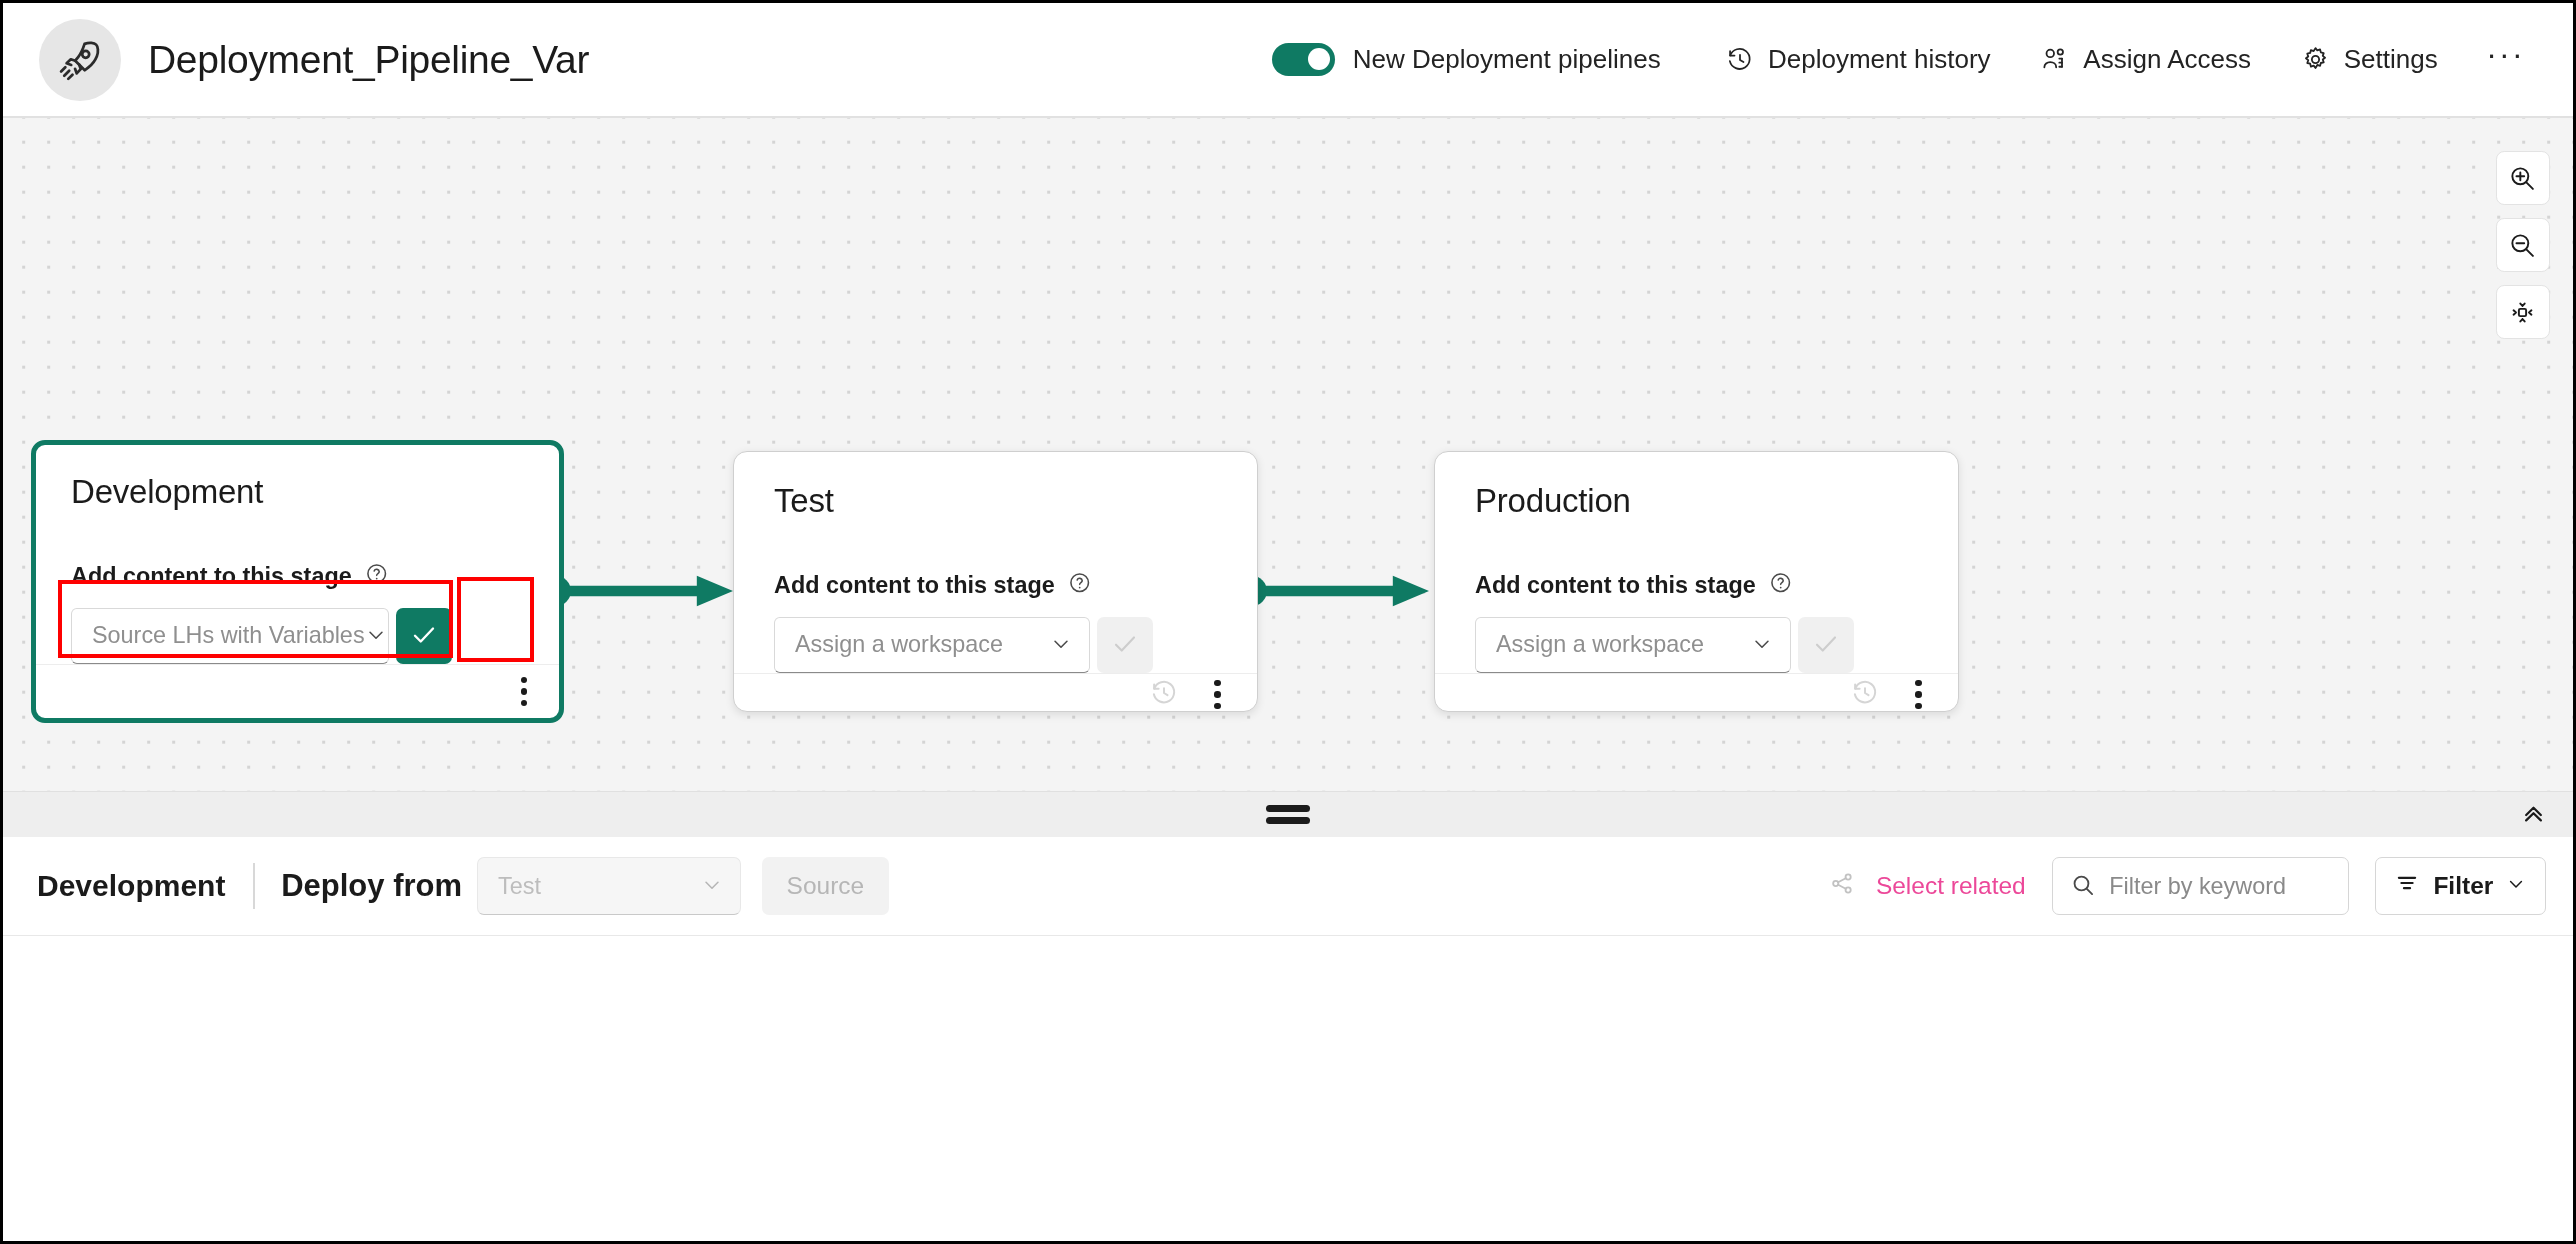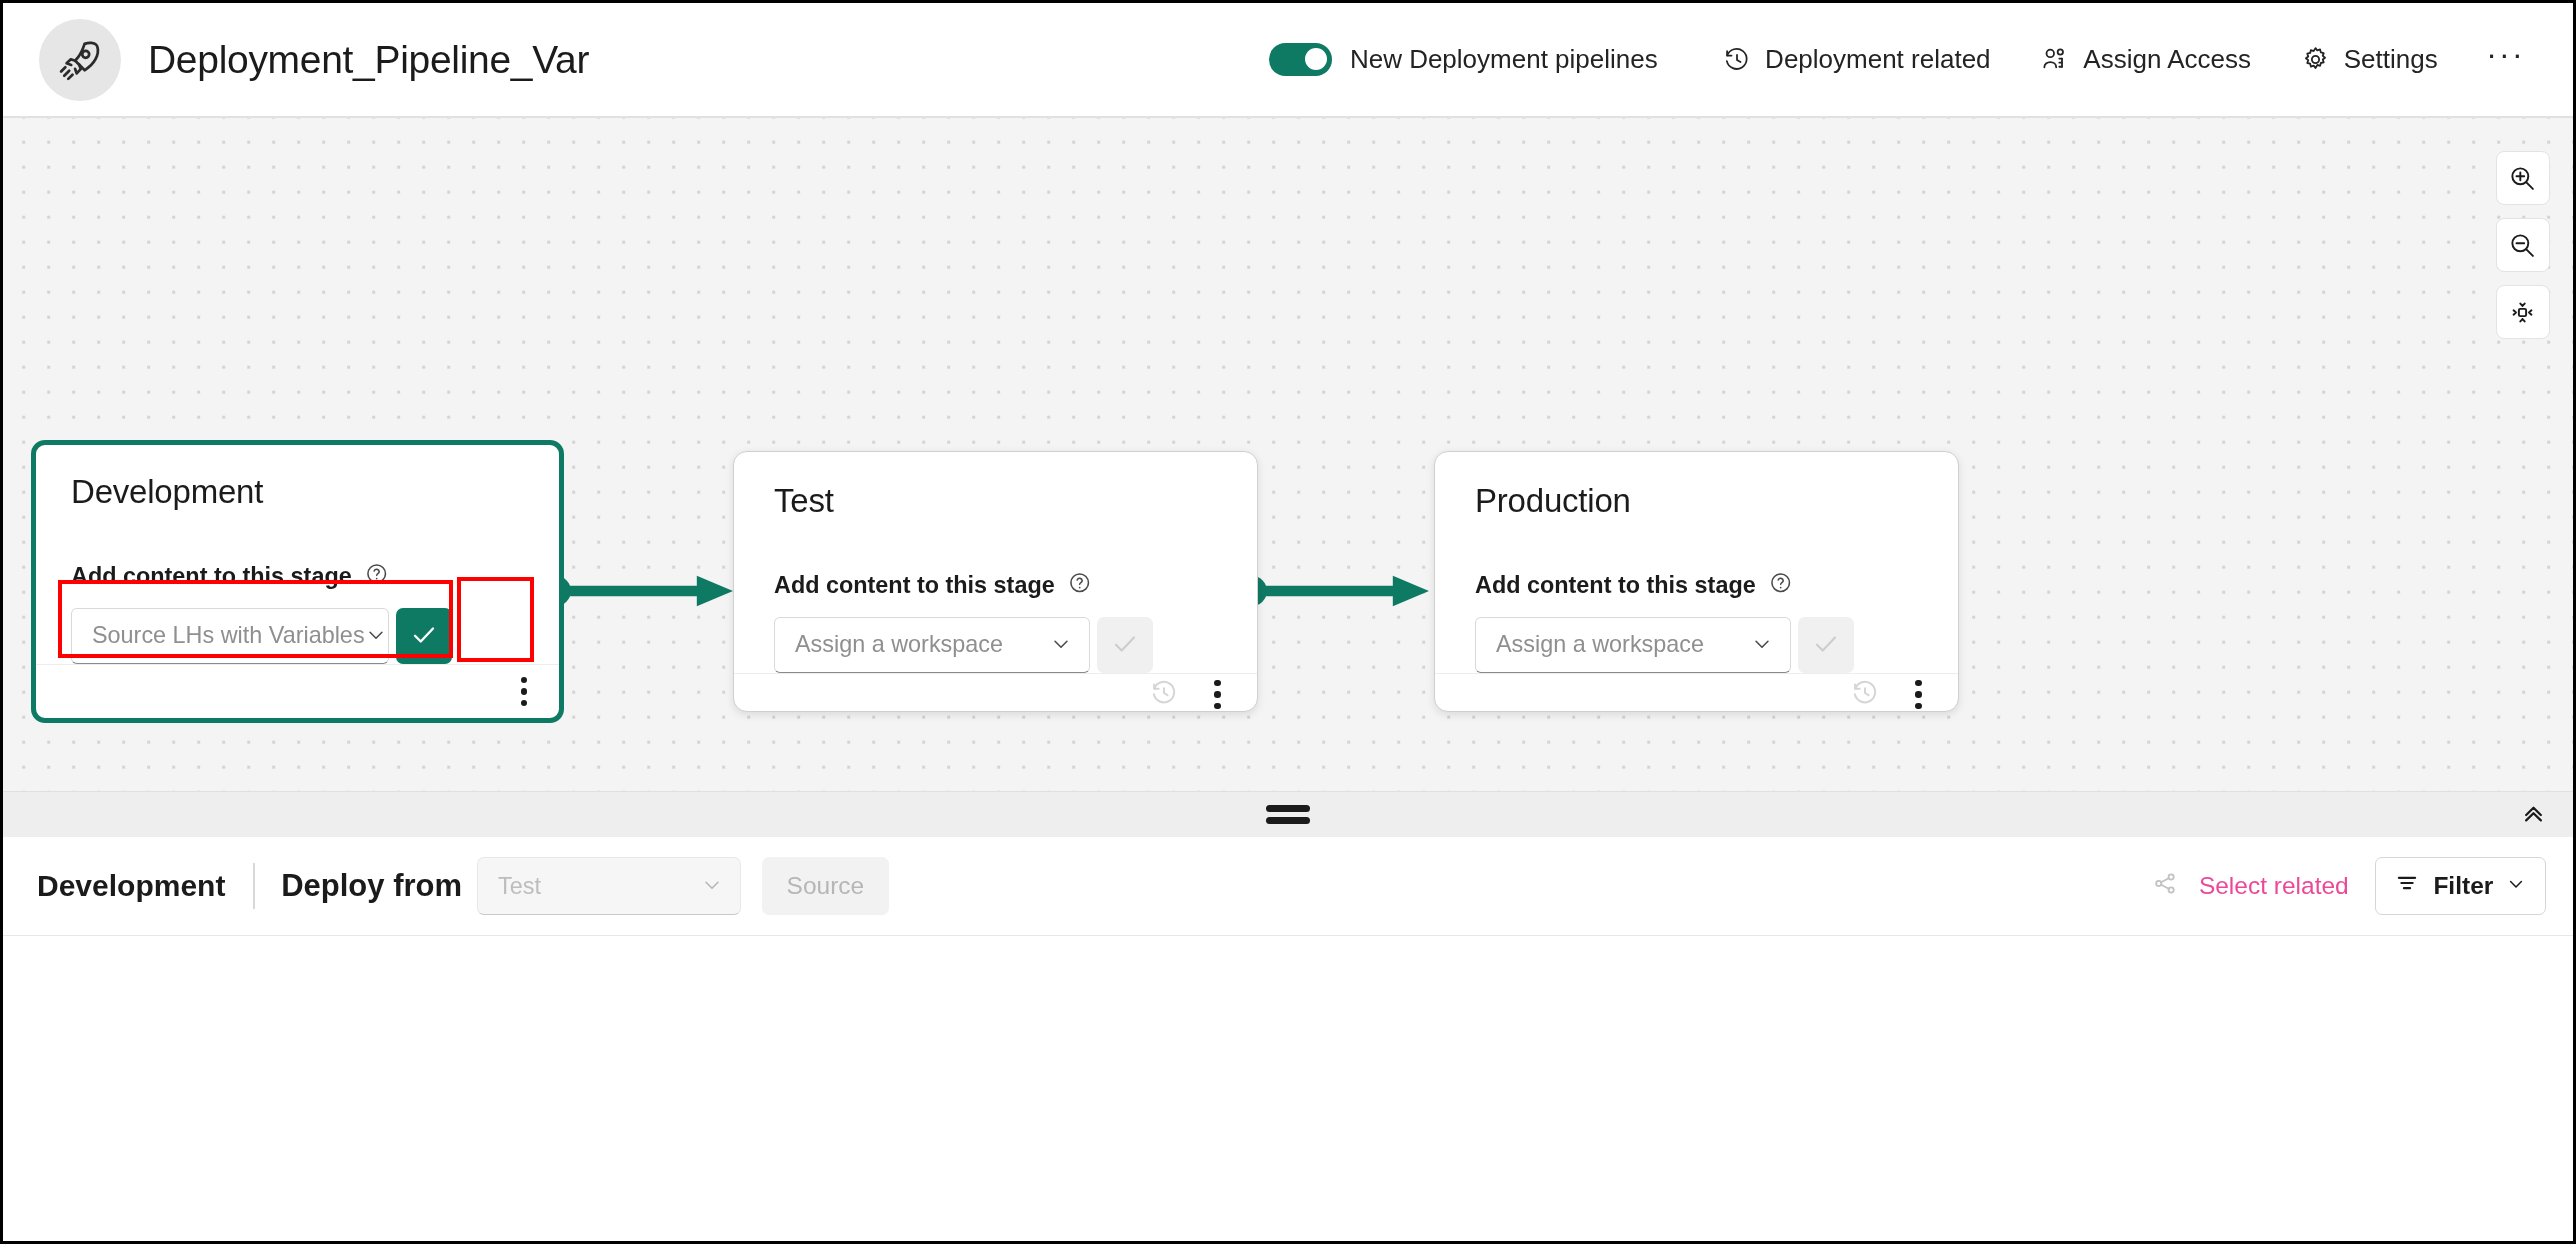--- a/index.html
+++ b/index.html
@@ -232,21 +232,21 @@
       </div>
 
       <div class="hdr-item">
         <span class="ico">
           <svg width="28" height="28" viewBox="0 0 24 24" fill="none" stroke="#232323" stroke-width="1.5" stroke-linecap="round" stroke-linejoin="round">
             <path d="M3.5 8.2V4.4M3.5 8.2h3.8"></path>
             <path d="M3.6 8.1A8.6 8.6 0 1 1 3.3 13"></path>
             <path d="M12 7.6V12l3 1.8"></path>
           </svg>
         </span>
-        <span>Deployment related</span>
+        <span>Deployment history</span>
       </div>
 
       <div class="hdr-item">
         <span class="ico">
           <svg width="29" height="29" viewBox="0 0 24 24" fill="none" stroke="#232323" stroke-width="1.5" stroke-linecap="round" stroke-linejoin="round">
             <circle cx="8.5" cy="7" r="3.1"></circle>
             <path d="M3.6 18.4c0-2.6 2.2-4.2 4.9-4.2s4.9 1.6 4.9 4.2"></path>
             <circle cx="16.8" cy="5.8" r="2.2"></circle>
             <path d="M16 11.2h2.2M16 14.6h2.2M16 18h2.2"></path>
             <path d="M18.2 11.2v6.8"></path>
@@ -476,20 +476,29 @@
           <svg width="27" height="27" viewBox="0 0 24 24" fill="none" stroke="#c2c2c2" stroke-width="1.6" stroke-linecap="round" stroke-linejoin="round">
             <circle cx="6" cy="12" r="2.3"></circle>
               <circle cx="17" cy="6.2" r="2.3"></circle>
               <circle cx="17" cy="17.8" r="2.3"></circle>
             <path d="M8.1 10.9 14.9 7.3M8.1 13.1l6.8 3.6"></path>
           </svg>
         </span>
         <span>Select related</span>
       </div>
 
+      <div class="searchbox">
+        <span>
+          <svg width="26" height="26" viewBox="0 0 24 24" fill="none" stroke="#4a4a4a" stroke-width="1.7" stroke-linecap="round">
+            <circle cx="10.6" cy="10.6" r="6.4"></circle>
+              <path d="M15.3 15.3 20.4 20.4"></path>
+          </svg>
+        </span>
+        <span class="ph">Filter by keyword</span>
+      </div>
 
       <div class="filter-btn">
         <span>
           <svg width="26" height="26" viewBox="0 0 24 24" fill="none" stroke="#1b1b1b" stroke-width="2" stroke-linecap="round">
             <path d="M4.5 7.2h15M6.8 12h10.4M9.2 16.8h5.6"></path>
           </svg>
         </span>
         <span>Filter</span>
         <span>
           <svg width="20" height="20" viewBox="0 0 24 24" fill="none" stroke="#1b1b1b" stroke-width="1.8" stroke-linecap="round" stroke-linejoin="round">

